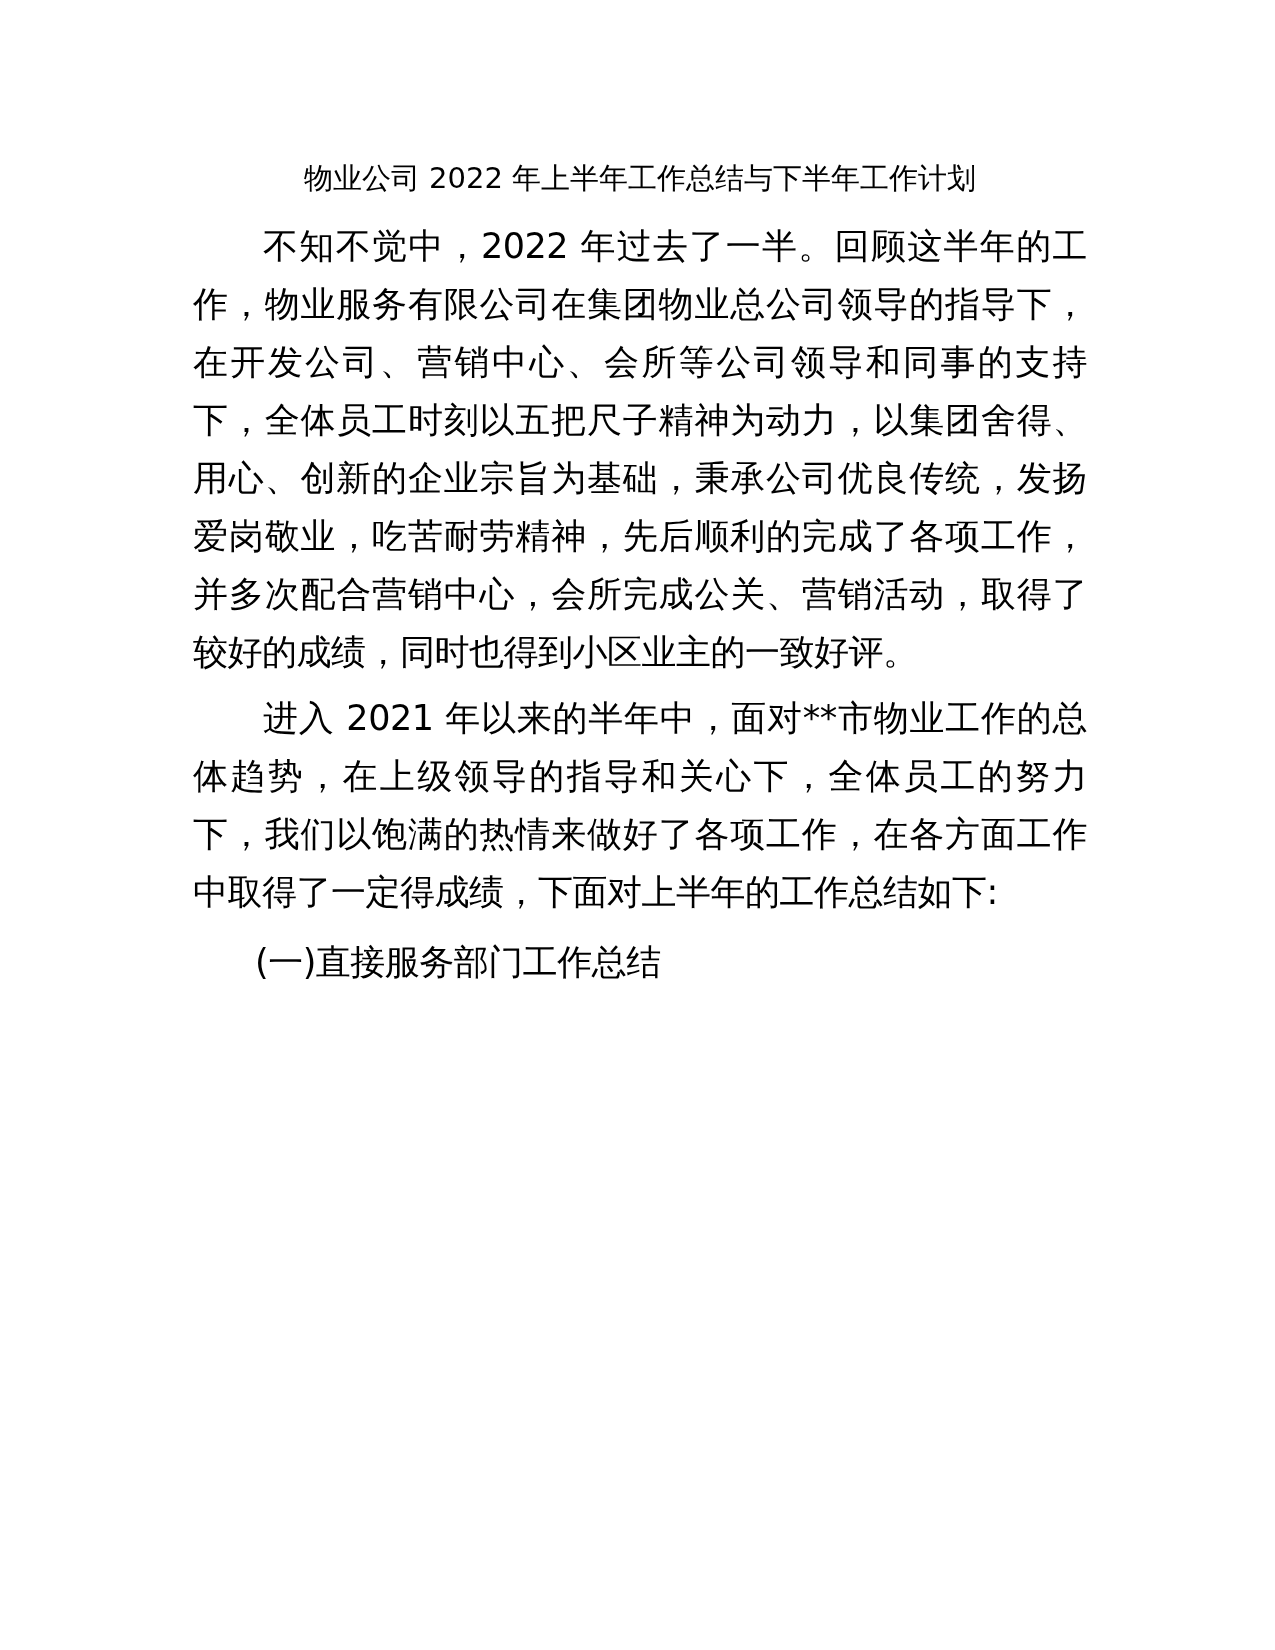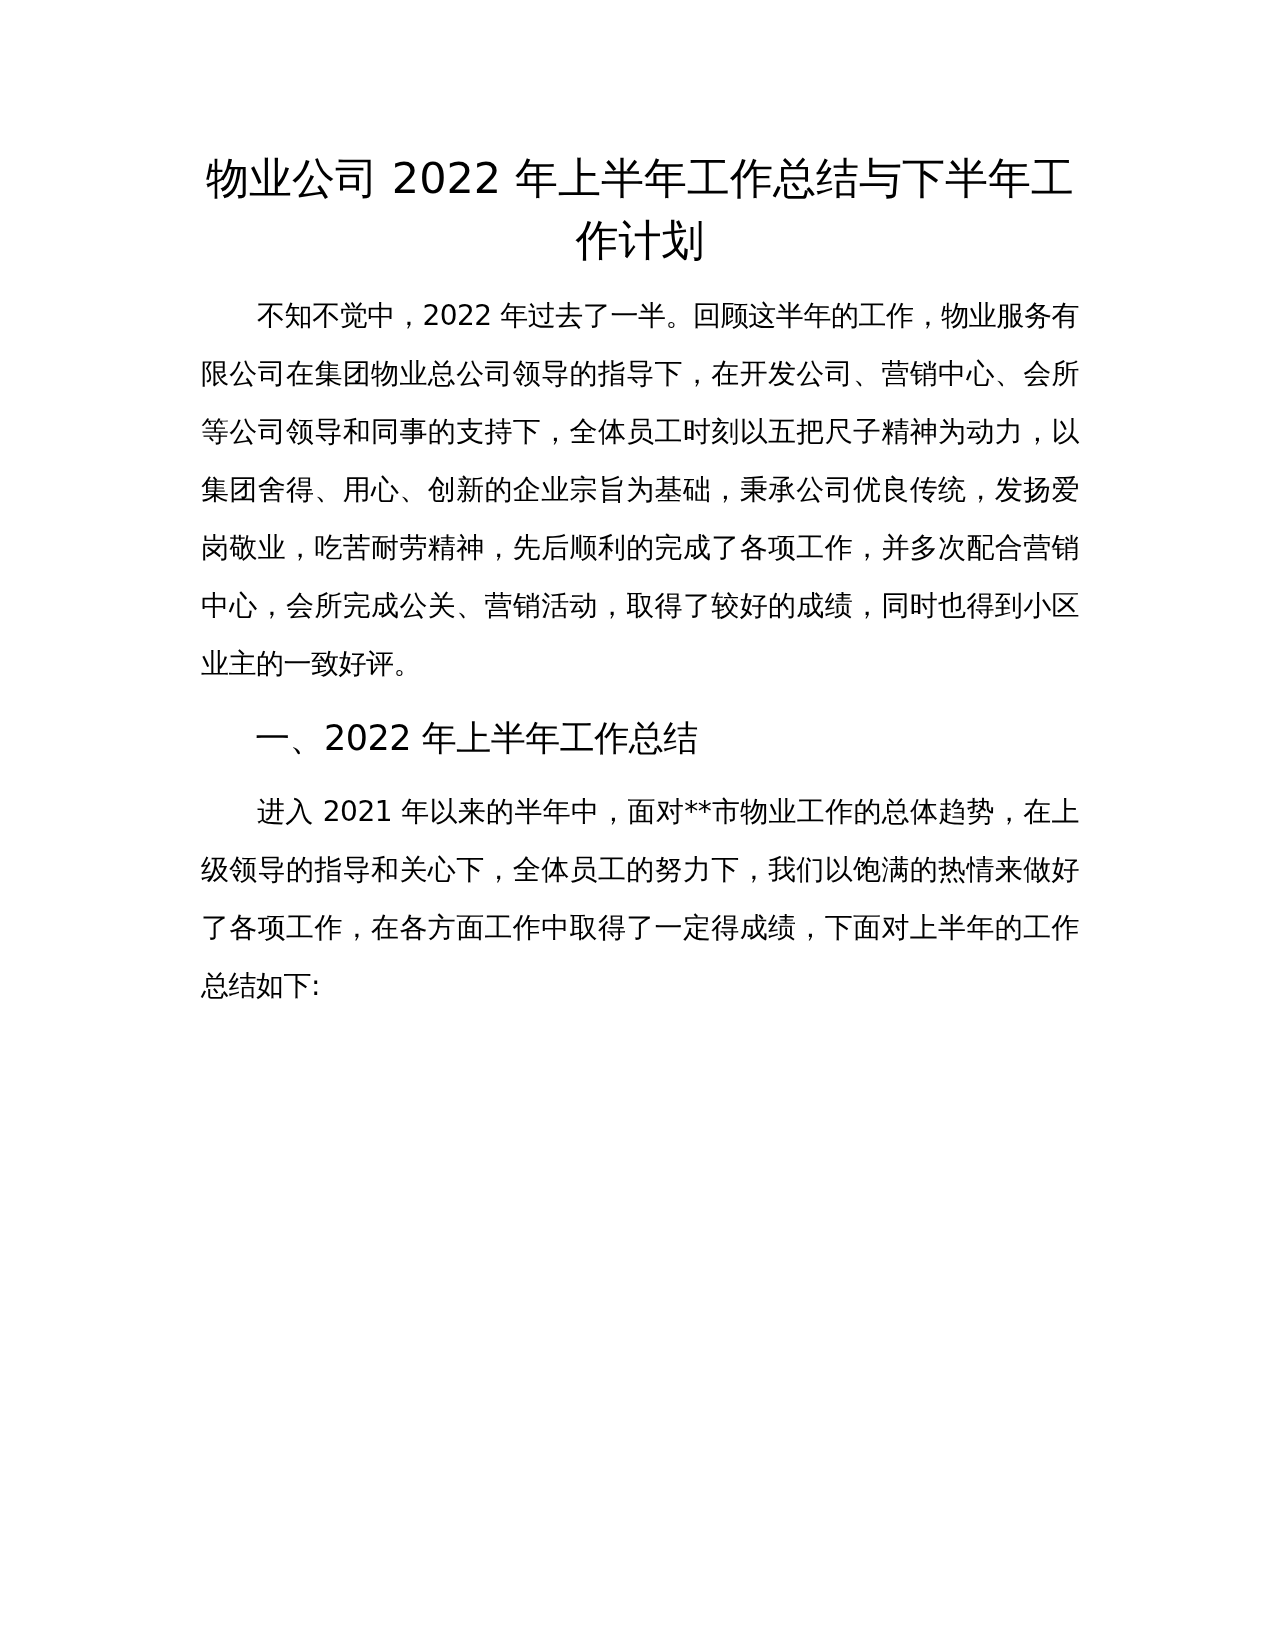--- a/index.html
+++ b/index.html
@@ -15,52 +15,52 @@
     color: #000000;
     overflow: hidden;
     font-family: "DejaVu Sans", sans-serif;
   }
   .content {
     box-sizing: border-box;
     width: 1275px;
     padding: 147px 180px 0 185px; 
   }
   .doc-title {
-    font-size: 43px;
+    font-size: 29px;
     font-weight: 400;
     line-height: 62px;
     text-align: center;
     margin: 0 0 7px 0;
     letter-spacing: 0;
   }
   .block {
-    font-size: 28px;
+    font-size: 35px;
     line-height: 58px;
     letter-spacing: -0.5px;
     text-align: justify;
     text-justify: inter-character;
     text-indent: 2em;
-    margin: 16px;
+    margin: 8px;
     word-break: break-all;
   }
   .heading {
     margin: 12px 0;
     text-align: left;
   }
 </style>
 </head>
 <body>
 
 <div class="page">
   <div class="content">
 
     <h1 class="doc-title">物业公司 2022 年上半年工作总结与下半年工作计划</h1>
 
     <p class="block">不知不觉中，2022 年过去了一半。回顾这半年的工作，物业服务有限公司在集团物业总公司领导的指导下，在开发公司、营销中心、会所等公司领导和同事的支持下，全体员工时刻以五把尺子精神为动力，以集团舍得、用心、创新的企业宗旨为基础，秉承公司优良传统，发扬爱岗敬业，吃苦耐劳精神，先后顺利的完成了各项工作，并多次配合营销中心，会所完成公关、营销活动，取得了较好的成绩，同时也得到小区业主的一致好评。</p>
 
-    <h2 class="block heading" style="font-size:35px; font-weight:400;">一、2022 年上半年工作总结</h2>
 
     <p class="block">进入 2021 年以来的半年中，面对**市物业工作的总体趋势，在上级领导的指导和关心下，全体员工的努力下，我们以饱满的热情来做好了各项工作，在各方面工作中取得了一定得成绩，下面对上半年的工作总结如下:</p>
 
+    <h3 class="block heading" style="font-size:35px; font-weight:400;">(一)直接服务部门工作总结</h3>
 
 
   </div>
 </div>
 
 </body></html>

